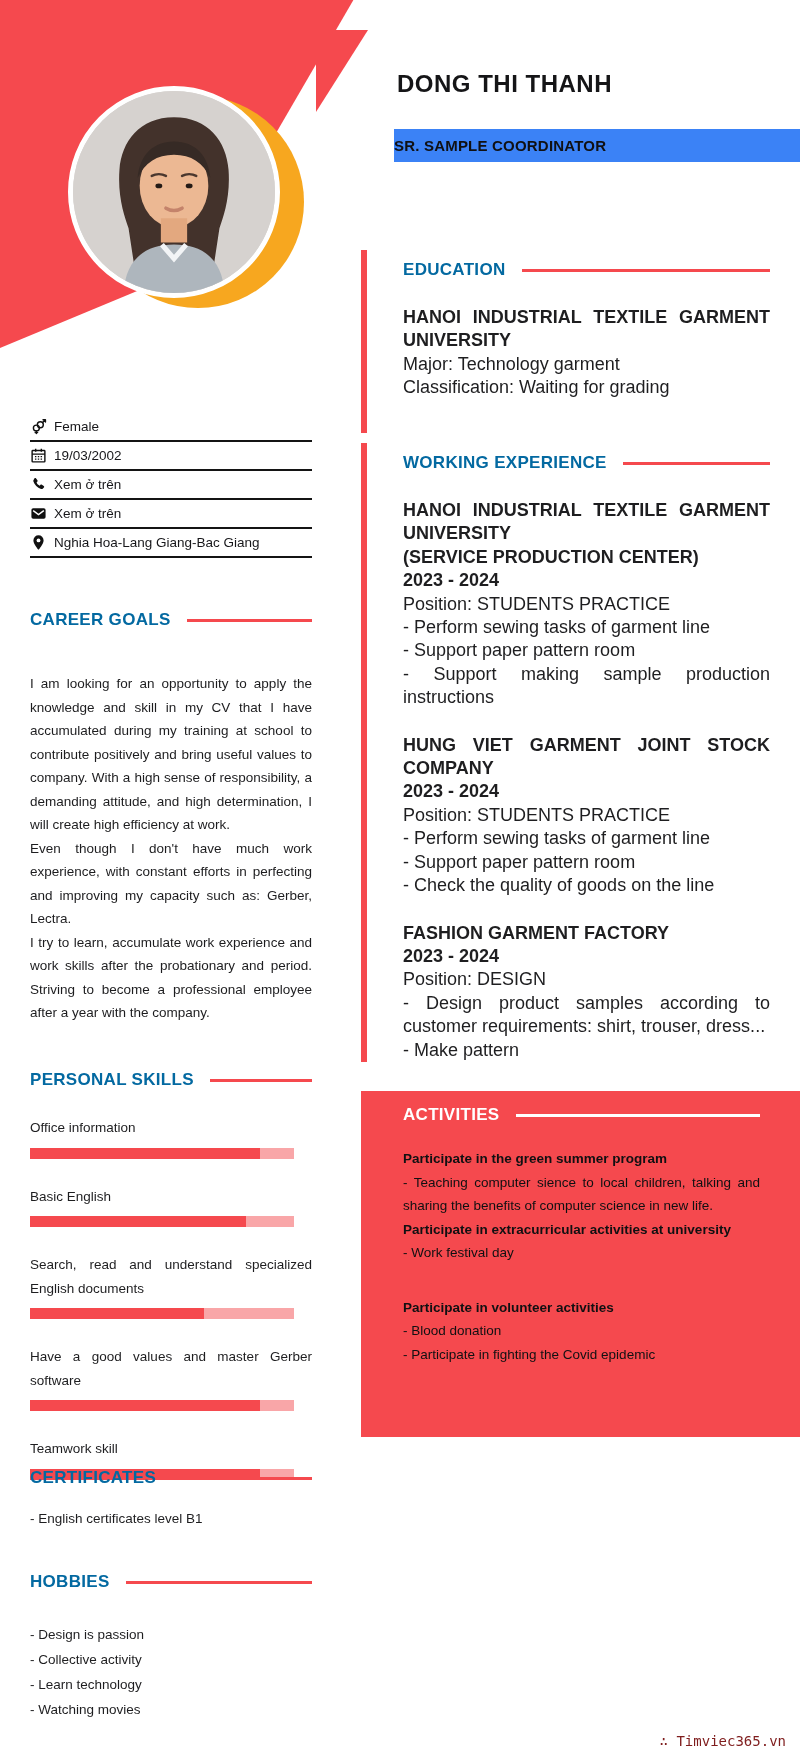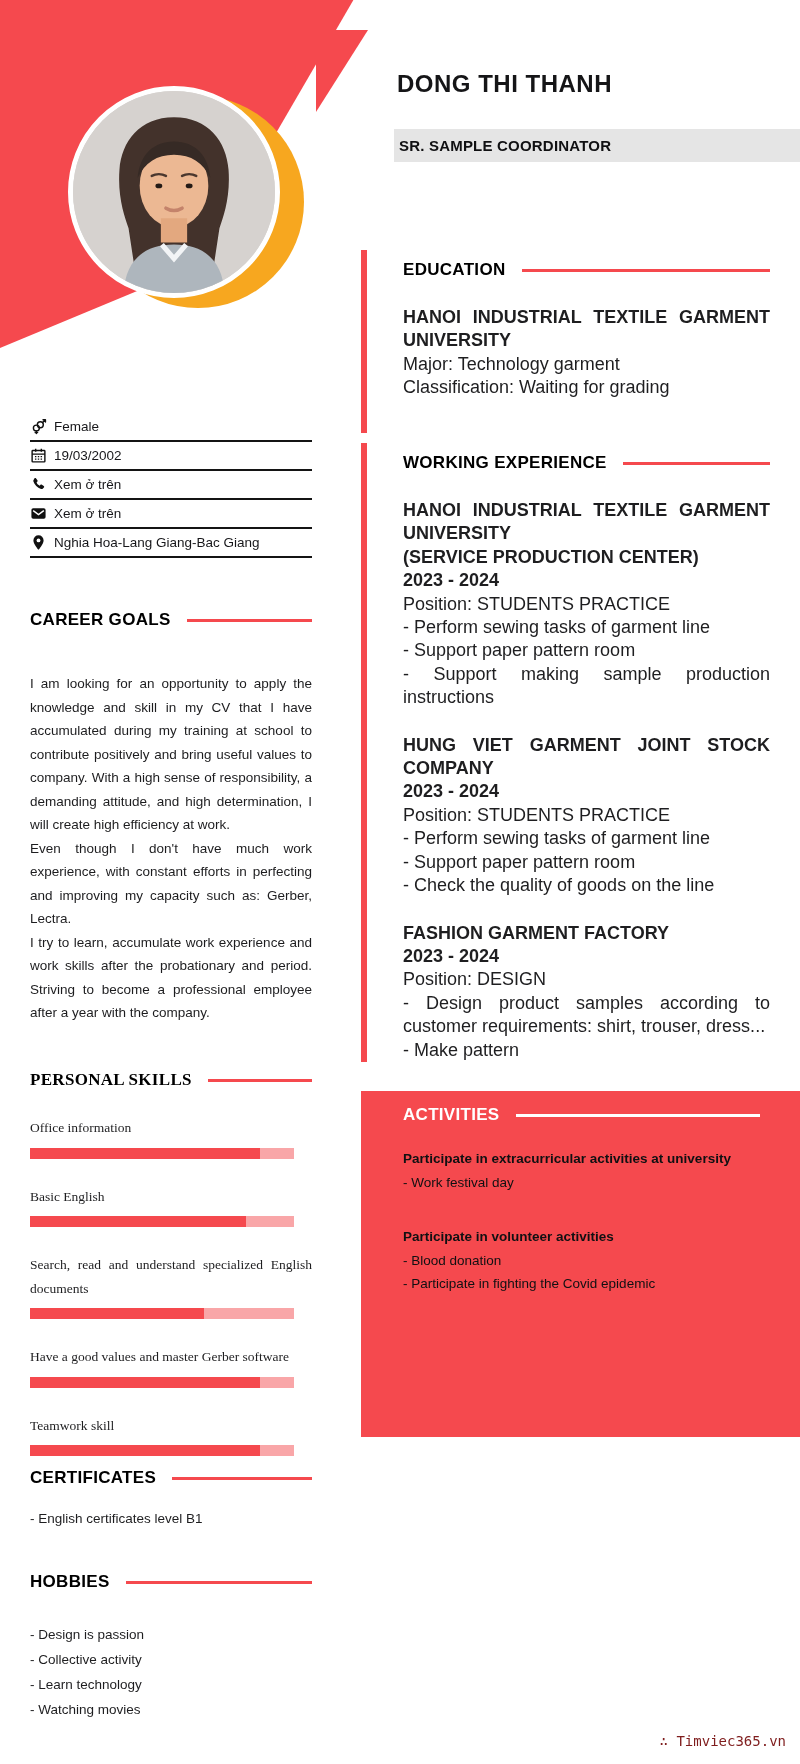--- a/index.html
+++ b/index.html
@@ -17,26 +17,26 @@
   .yellow-circle { position:absolute; left:92px; top:96px; width:212px; height:212px;
     border-radius:50%; background:#f7a71f; }
   .photo { position:absolute; left:68px; top:86px; width:212px; height:212px;
     border-radius:50%; border:5px solid #ffffff; overflow:hidden; background:#d6d2cf; }
   .photo svg { width:100%; height:100%; display:block; }
 
   
   .name { position:absolute; left:397px; top:70px; width:395px;
     font-size:24px; font-weight:800; letter-spacing:.5px; color:#151517; }
   .badge { position:absolute; left:394px; top:129px; right:0; height:33px;
-    background:#e5e5e5; display:flex; align-items:center; padding-left:5px; }
+    background:#3b82f6; display:flex; align-items:center; }
   .badge span { font-size:15px; font-weight:bold; color:#101012; letter-spacing:.2px; }
 
   
   .sec-head { display:flex; align-items:center; }
-  .sec-head .t { font-size:17px; font-weight:bold; color:#000000; letter-spacing:.3px; white-space:nowrap; }
+  .sec-head .t { font-size:17px; font-weight:bold; color:#0369a1; letter-spacing:.3px; white-space:nowrap; }
   .sec-head .rule { flex:1; height:3px; background:#f5494e; margin-left:16px; }
   .sec-head .rule.white { background:#ffffff; }
 
   
   .lcol { position:absolute; left:30px; width:282px; }
   .info-list { top:413px; }
   .info-row { height:29px; display:flex; align-items:center; gap:7px;
     border-bottom:2px solid #141414; }
   .info-row svg { width:17px; height:17px; flex:0 0 17px; }
   .info-row .lbl { font-size:13.5px; color:#17171a; }
@@ -156,21 +156,21 @@
     <span class="t">CAREER GOALS</span>
     <span class="rule"></span>
   </div>
   <div class="body-txt">
     <div>I am looking for an opportunity to apply the knowledge and skill in my CV that I have accumulated during my training at school to contribute positively and bring useful values to company. With a high sense of responsibility, a demanding attitude, and high determination, I will create high efficiency at work.</div>
     <div>Even though I don't have much work experience, with constant efforts in perfecting and improving my capacity such as: Gerber, Lectra.</div>
     <div>I try to learn, accumulate work experience and work skills after the probationary and period. Striving to become a professional employee after a year with the company.</div>
   </div>
 </div>
 
-<div class="lcol skills" style="position:absolute;font-family:Liberation Serif, serif;">
+<div class="lcol skills" style="position:absolute;">
   <div class="sec-head">
     <span class="t">PERSONAL SKILLS</span>
     <span class="rule"></span>
   </div>
   <div class="skill">
     <div class="s-lbl">Office information</div>
     <div class="bar">
         <div class="fill" style="width: 87%;"></div>
       </div>
   </div>
@@ -266,20 +266,24 @@
   </div>
 </div>
 
 <div class="activities">
   <div class="sec-head">
     <span class="t">ACTIVITIES</span>
     <span class="rule white"></span>
   </div>
   <div class="content">
     <div class="act-group">
+      <div class="g-title">Participate in the green summer program</div>
+      <div class="g-item">- Teaching computer sience to local children, talking and sharing the benefits of computer science in new life.</div>
+    </div>
+    <div class="act-group">
       <div class="g-title">Participate in extracurricular activities at university</div>
       <div class="g-item">- Work festival day</div>
     </div>
     <div class="act-group">
       <div class="g-title">Participate in volunteer activities</div>
       <div class="g-item">- Blood donation</div>
       <div class="g-item">- Participate in fighting the Covid epidemic</div>
     </div>
   </div>
 </div>

